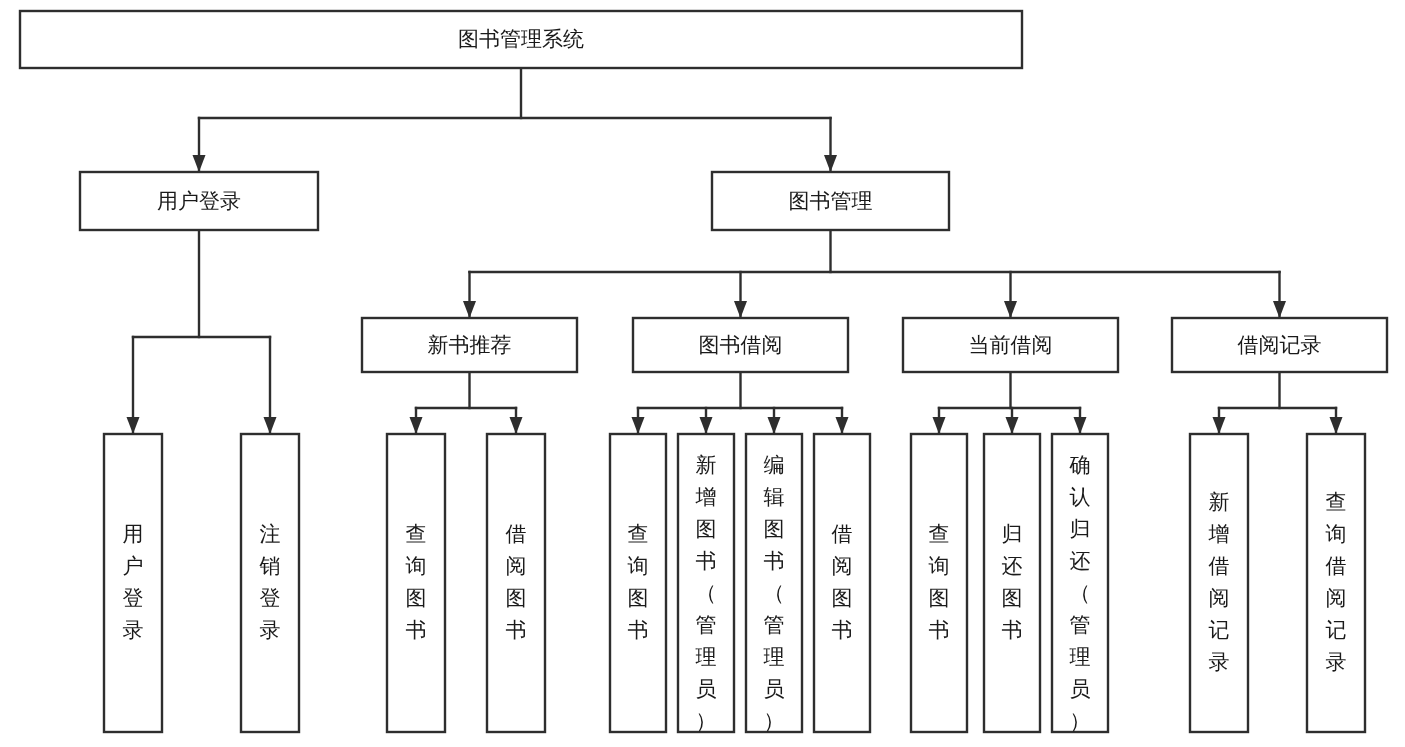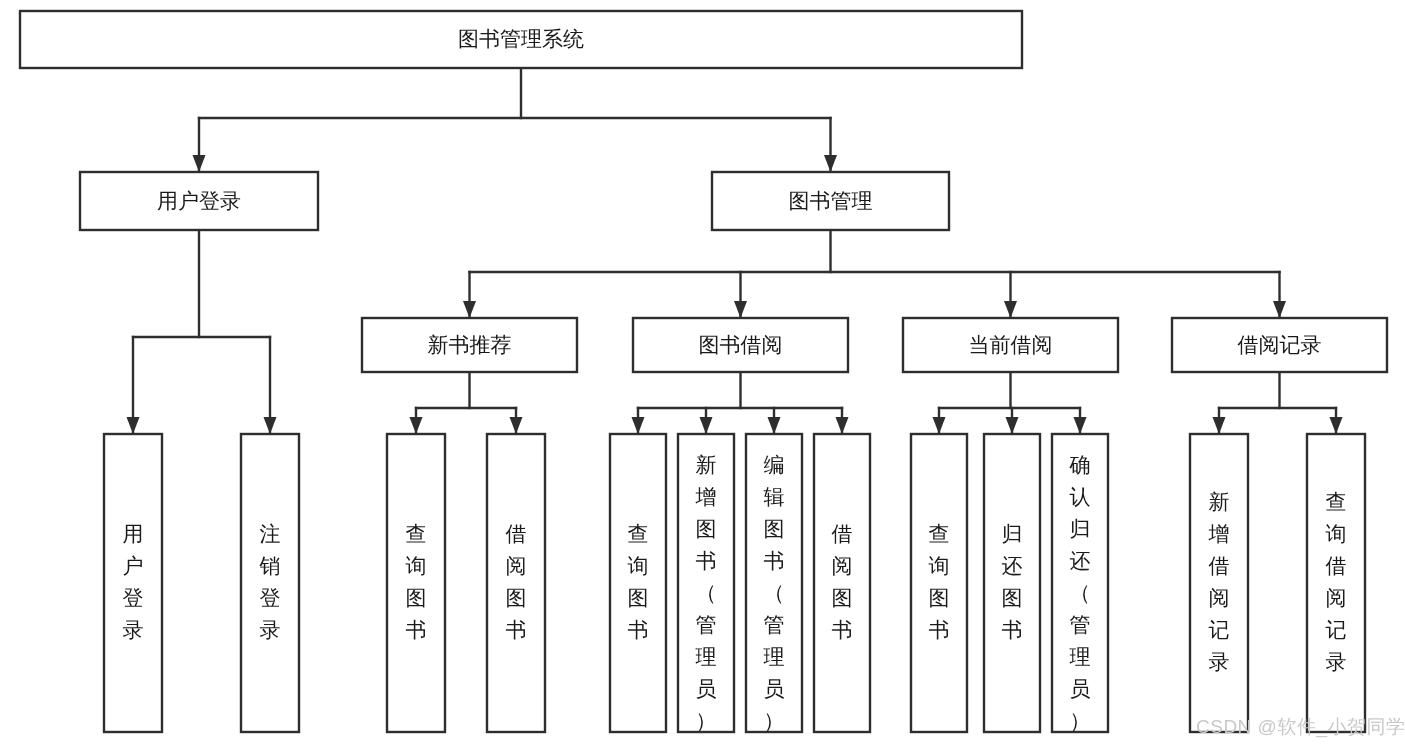--- a/index.html
+++ b/index.html
@@ -219,14 +219,13 @@
         <g>
           <rect x="1190" y="434" width="58" height="298" class="node-box"></rect>
           <text x="1219" class="node-label-v"><tspan x="1219" y="503">新</tspan><tspan x="1219" y="535">增</tspan><tspan x="1219" y="567">借</tspan><tspan x="1219" y="599">阅</tspan><tspan x="1219" y="631">记</tspan><tspan x="1219" y="663">录</tspan></text>
         </g>
         <g>
           <rect x="1307" y="434" width="58" height="298" class="node-box"></rect>
           <text x="1336" class="node-label-v"><tspan x="1336" y="503">查</tspan><tspan x="1336" y="535">询</tspan><tspan x="1336" y="567">借</tspan><tspan x="1336" y="599">阅</tspan><tspan x="1336" y="631">记</tspan><tspan x="1336" y="663">录</tspan></text>
         </g>
       </g>
   </svg>
-  <div class="watermark-text" style="left: 1196px; top: 714px; color: rgb(201, 201, 201);">CSDN @软件_小贺同学</div>
 </div>
 
 </body></html>

